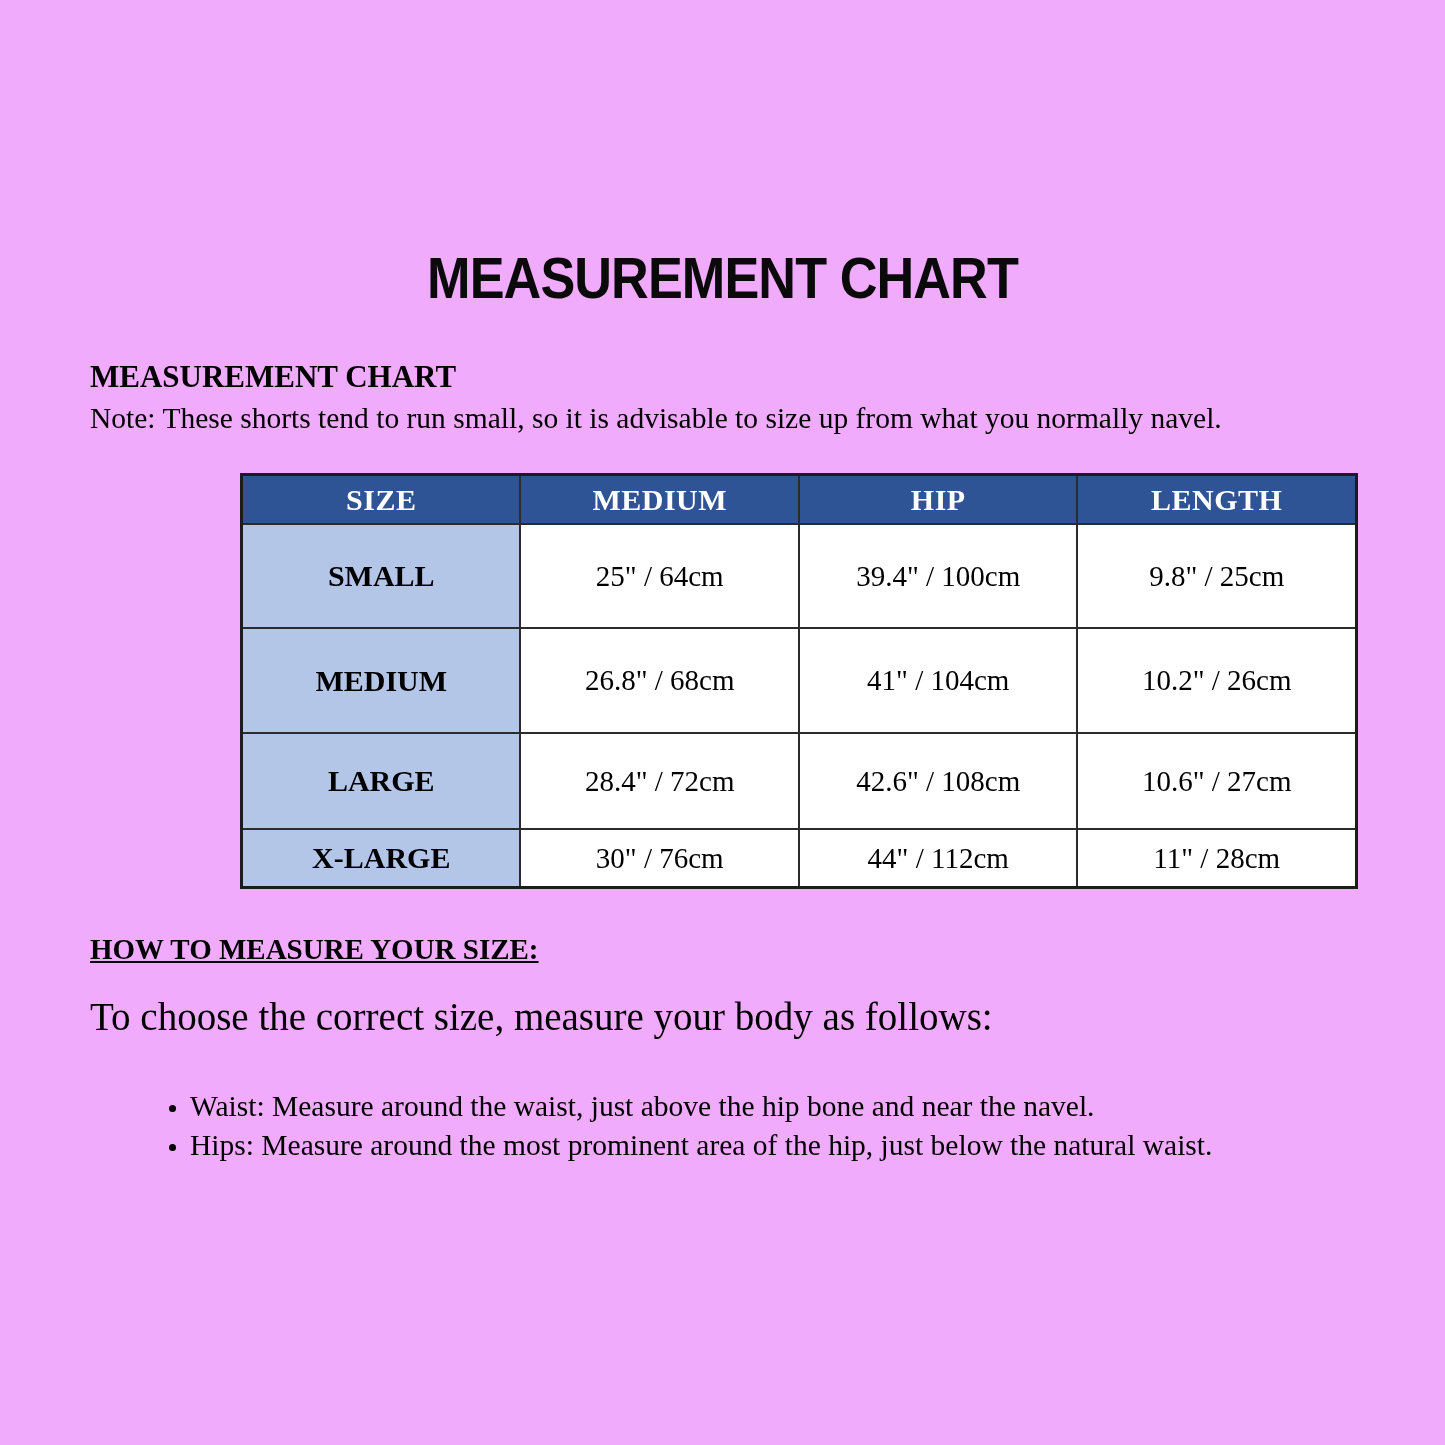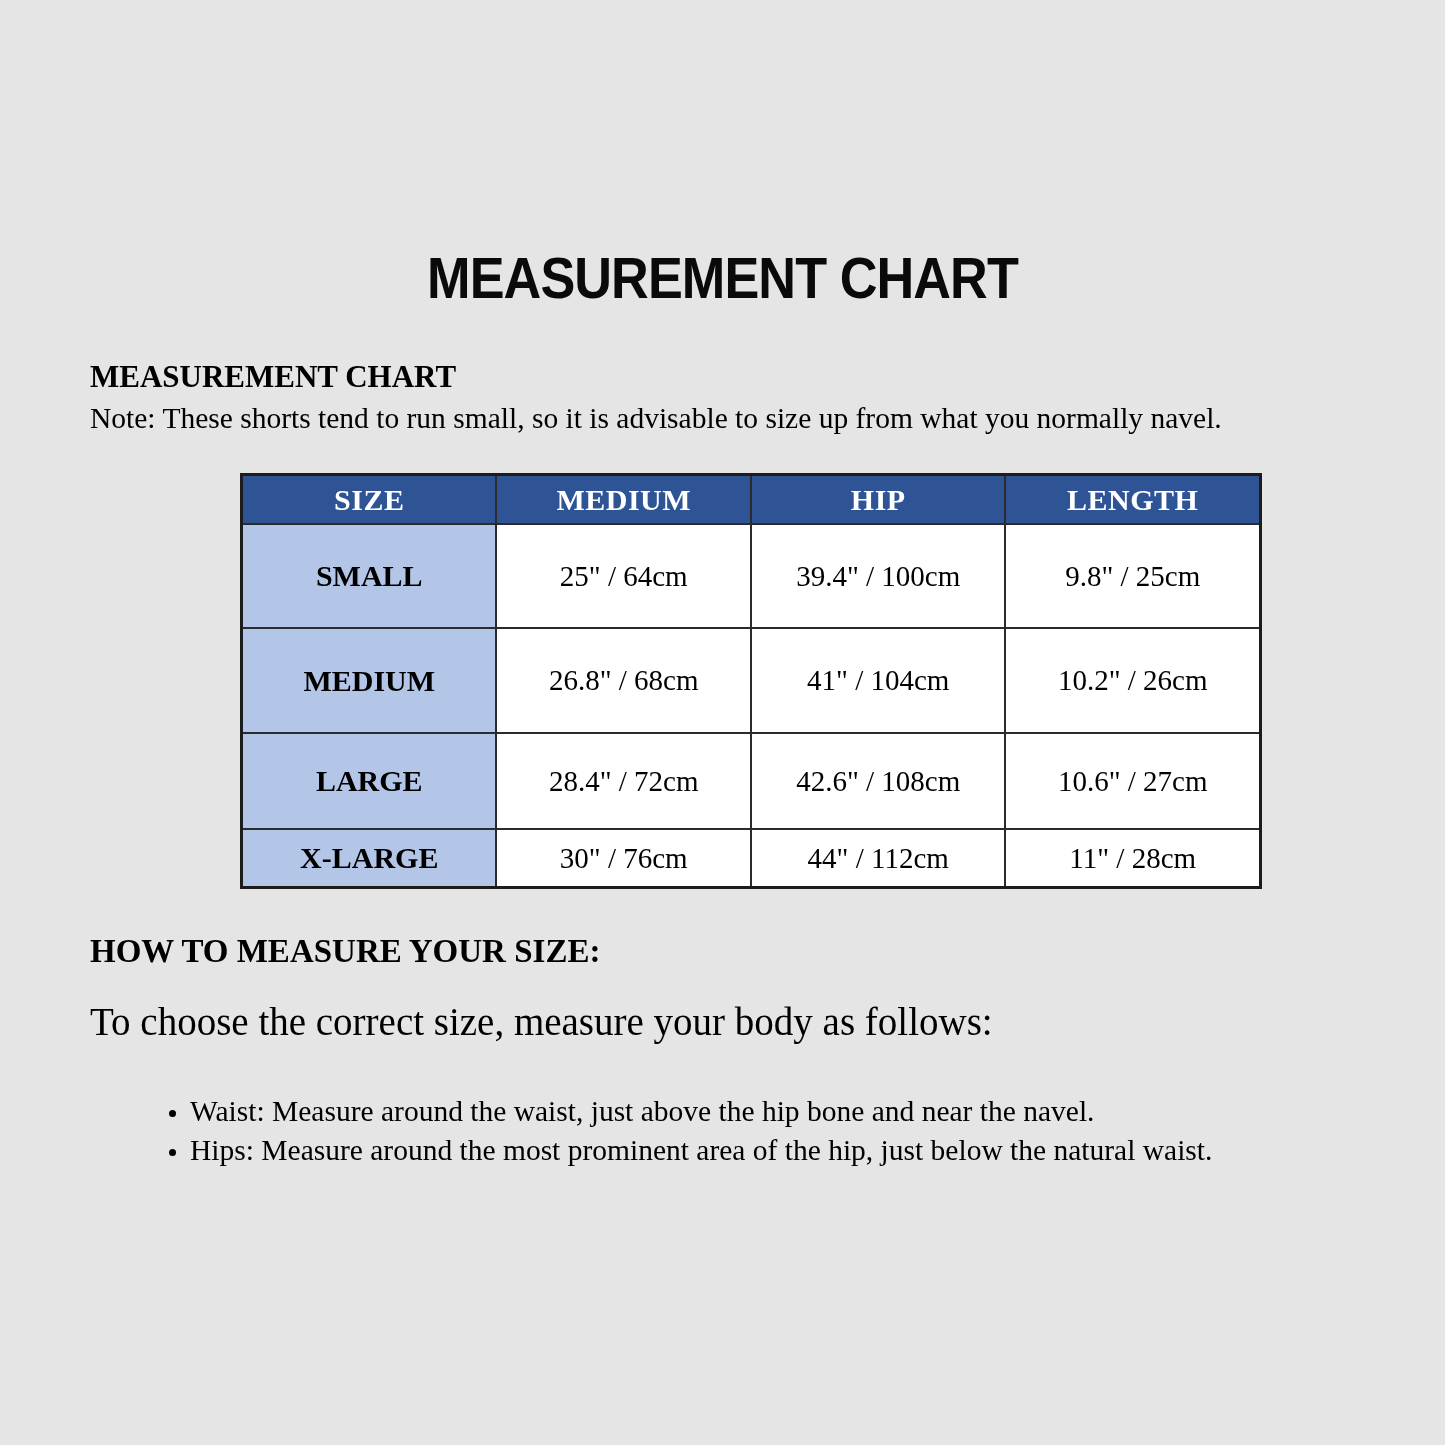--- a/index.html
+++ b/index.html
@@ -11,21 +11,21 @@
     width: 1445px;
     height: 1445px;
     overflow: hidden;
     font-family: "Liberation Serif", serif;
     color: #000000;
   }
   .page {
     position: relative;
     width: 1445px;
     height: 1445px;
-    background: #e5e5e5;
+    background: #f0abfc;
   }
   .doc-title {
     margin: 0;
     padding-top: 248px;
     text-align: center;
     font-family: "Liberation Sans", sans-serif;
     font-weight: bold;
     font-size: 58px;
     line-height: 1.05;
     letter-spacing: -1px;
@@ -39,21 +39,21 @@
     font-weight: bold;
     line-height: 1.15;
   }
   .note-text {
     margin: 0 50px 0 90px;
     font-size: 29.5px;
     line-height: 1.3;
   }
   table.size-table {
     margin: 36px 0 0 240px;
-    width: 1022px;
+    width: 1118px;
     border-collapse: collapse;
     border: 3px solid #1c1c1c;
     table-layout: fixed;
   }
   table.size-table th,
   table.size-table td {
     border: 2px solid #2b2b2b;
     text-align: center;
     vertical-align: middle;
     padding: 0;
@@ -77,23 +77,24 @@
   td.value-cell {
     background: #ffffff;
     font-size: 29px;
   }
   tr.row-small  { height: 104px; }
   tr.row-medium { height: 105px; }
   tr.row-large  { height: 96px; }
   tr.row-xlarge { height: 58px; }
   .howto-heading {
     margin: 44px 0 0 90px;
-    font-size: 33px;
+    font-size: 29px;
     font-weight: bold;
     line-height: 1.15;
+    text-decoration: underline;
   }
   .intro-text {
     margin: 26px 0 0 90px;
     font-size: 39px;
     line-height: 1.3;
   }
   ul.measure-list {
     margin: 44px 0 16px 0;
     padding-left: 190px;
     list-style: disc outside;

